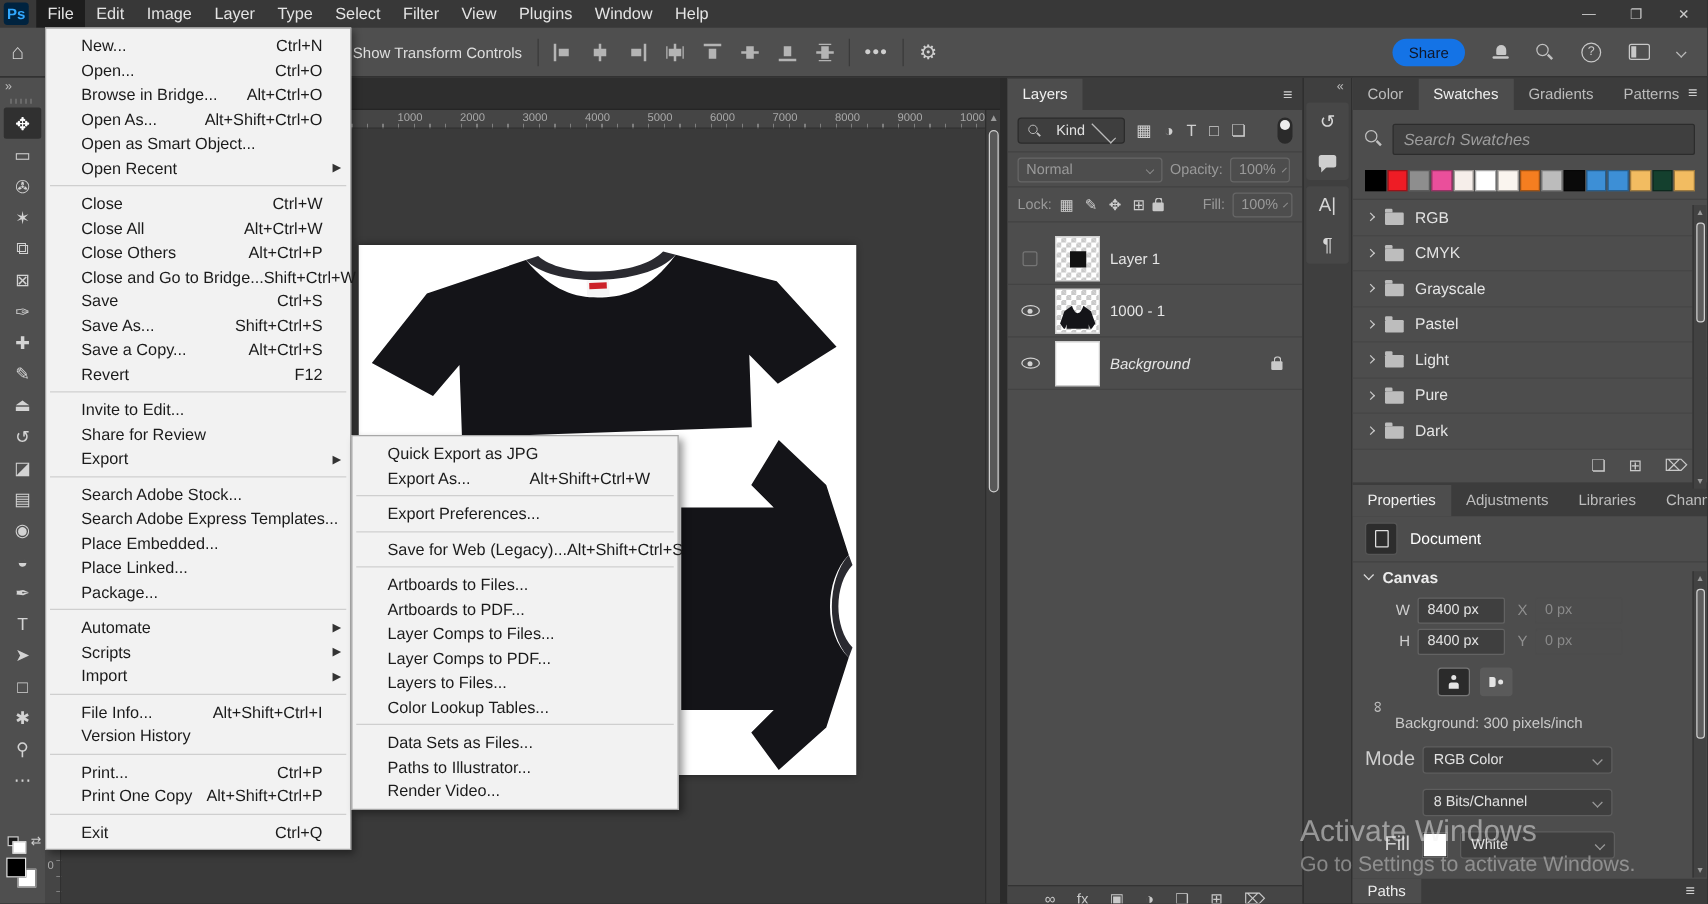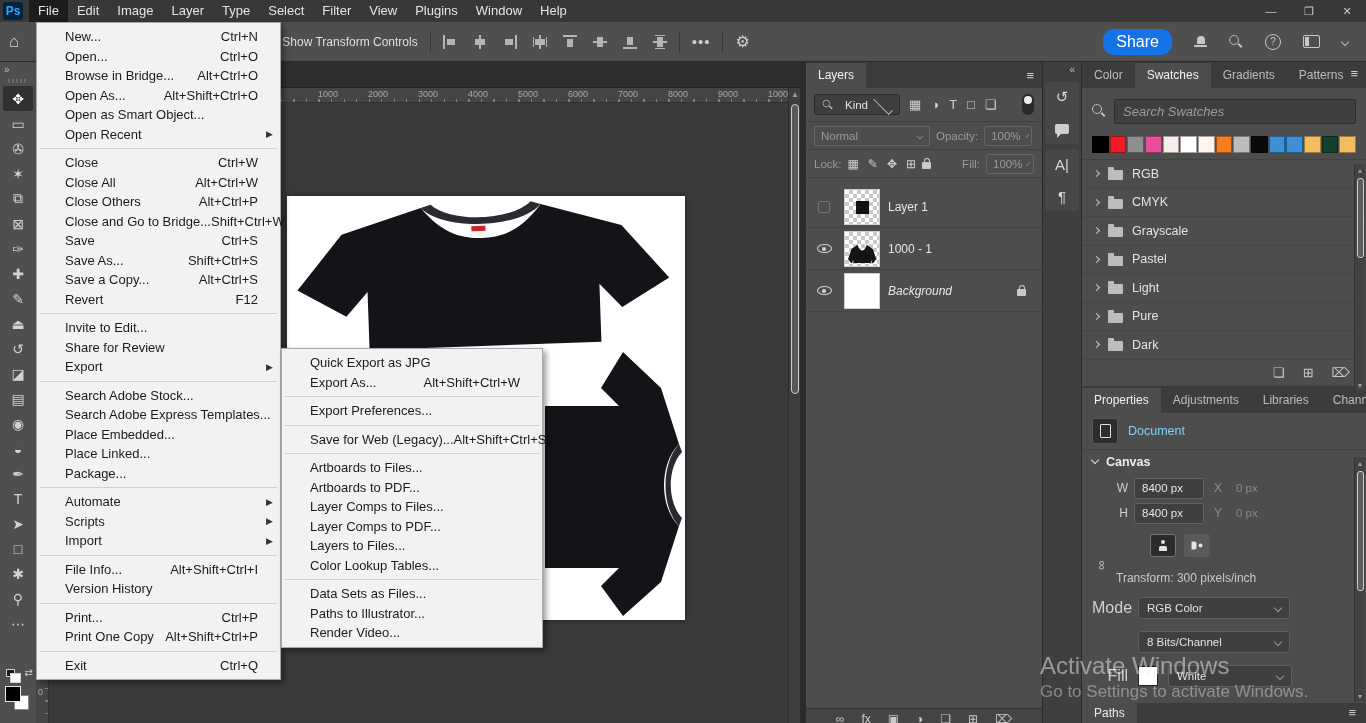--- a/index.html
+++ b/index.html
@@ -28,21 +28,21 @@
   .ali-ch{background:linear-gradient(#b4b4b4 0 0) 6px 0/2px 14px no-repeat,linear-gradient(#b4b4b4 0 0) 2px 4px/10px 6px no-repeat;}
   .ali-right{background:linear-gradient(#b4b4b4 0 0) 12px 0/2px 14px no-repeat,linear-gradient(#b4b4b4 0 0) 2px 4px/8px 6px no-repeat;}
   .ali-dh{background:linear-gradient(#b4b4b4 0 0) 2px 4px/10px 6px no-repeat,linear-gradient(#b4b4b4 0 0) 6px 0/2px 14px no-repeat,linear-gradient(#b4b4b4 0 0) 0 2px/1px 10px no-repeat,linear-gradient(#b4b4b4 0 0) 13px 2px/1px 10px no-repeat;}
   .ali-top{background:linear-gradient(#b4b4b4 0 0) 0 0/14px 2px no-repeat,linear-gradient(#b4b4b4 0 0) 4px 4px/6px 8px no-repeat;}
   .ali-cv{background:linear-gradient(#b4b4b4 0 0) 0 6px/14px 2px no-repeat,linear-gradient(#b4b4b4 0 0) 4px 2px/6px 10px no-repeat;}
   .ali-bottom{background:linear-gradient(#b4b4b4 0 0) 0 12px/14px 2px no-repeat,linear-gradient(#b4b4b4 0 0) 4px 2px/6px 8px no-repeat;}
   .ali-dv{background:linear-gradient(#b4b4b4 0 0) 4px 2px/6px 10px no-repeat,linear-gradient(#b4b4b4 0 0) 0 6px/14px 2px no-repeat,linear-gradient(#b4b4b4 0 0) 2px 0/10px 1px no-repeat,linear-gradient(#b4b4b4 0 0) 2px 13px/10px 1px no-repeat;}
   .ob-more{color:#cfcfcf;font-size:15px;letter-spacing:1px;}
   .gear{color:#cfcfcf;font-size:16px;}
   .ob-right{margin-left:auto;display:flex;align-items:center;gap:22px;padding-right:18px;}
-  .share-btn{background:#1473e6;color:#ffffff;font-size:16px;border-radius:11px;padding:4px 13px;}
+  .share-btn{background:#1473e6;color:#0f172a;font-size:12px;border-radius:11px;padding:4px 13px;}
   .bell{position:relative;width:13px;height:12px;}
   .bell::before{content:"";position:absolute;top:0;left:2.5px;width:8px;height:8px;background:#c8c8c8;border-radius:4px 4px 1px 1px;}
   .bell::after{content:"";position:absolute;bottom:1px;left:0;width:13px;height:2px;background:#c8c8c8;border-radius:1px;}
   .mag{position:relative;width:14px;height:14px;}
   .mag::before{content:"";position:absolute;top:0;left:0;width:8px;height:8px;border:1.5px solid #c0c0c0;border-radius:50%;}
   .mag::after{content:"";position:absolute;width:2px;height:5px;background:#c0c0c0;transform:rotate(-45deg);left:10px;top:8px;}
   .helpc{width:16px;height:16px;border:1.5px solid #c8c8c8;border-radius:50%;color:#c8c8c8;font-size:10px;display:flex;align-items:center;justify-content:center;}
   .wsp{width:17px;height:13px;border:1.5px solid #c8c8c8;border-radius:2px;background:linear-gradient(#c8c8c8 0 0) 1px 1px/4px 9px no-repeat;}
   .chev{width:6px;height:6px;border-right:1.5px solid #bbb;border-bottom:1.5px solid #bbb;transform:rotate(45deg);display:inline-block;}
 
@@ -133,21 +133,21 @@
   .grow{height:28.5px;display:flex;align-items:center;gap:9px;padding:0 12px;border-bottom:1px solid #464646;}
   .gchev{width:5px;height:5px;border-right:1.5px solid #c9c9c9;border-bottom:1.5px solid #c9c9c9;transform:rotate(-45deg);}
   .folder{width:15px;height:10px;background:#bdbdbd;border-radius:1px;position:relative;margin-top:3px;}
   .folder::before{content:"";position:absolute;top:-3px;left:0;width:6px;height:3px;background:#bdbdbd;border-radius:1px 1px 0 0;}
   .gname{font-size:12.5px;color:#e4e4e4;}
   .sw-footer{height:27px;display:flex;align-items:center;justify-content:flex-end;gap:18px;padding:0 16px;color:#c9c9c9;font-size:13px;border-bottom:1px solid #383838;}
   .props-tabbar{height:26px;background:#3c3c3c;display:flex;align-items:flex-end;}
   .doc-row{height:37px;display:flex;align-items:center;gap:10px;padding:0 10px;border-bottom:1px solid #424242;}
   .docbox{width:26px;height:26px;background:#2d2d2d;border:1px solid #565656;border-radius:3px;display:flex;align-items:center;justify-content:center;}
   .docpage{width:11px;height:14px;border:1.5px solid #e0e0e0;border-radius:1px;}
-  .doc-label{font-size:12.5px;color:#7dd3fc;}
+  .doc-label{font-size:12.5px;color:#ffffff;}
   .canvas-hdr{height:24px;display:flex;align-items:center;gap:8px;padding:0 10px;}
   .hdr-chev{width:6px;height:6px;border-right:1.5px solid #ddd;border-bottom:1.5px solid #ddd;transform:rotate(45deg);margin-top:-3px;}
   .canvas-hdr b{font-size:12.5px;color:#ececec;}
   .dimrow{display:flex;align-items:center;gap:6px;margin:4px 0 0 34px;}
   .dim-lbl{font-size:12px;color:#cfcfcf;width:12px;text-align:right;}
   .dim-input{width:70px;height:21px;background:#3f3f3f;border:1px solid #636363;border-radius:2px;color:#e4e4e4;font-size:11.5px;display:flex;align-items:center;padding:0 7px;}
   .dim-dis{width:70px;height:21px;border:1px solid #4c4c4c;border-radius:2px;color:#8a8a8a;font-size:11.5px;display:flex;align-items:center;padding:0 7px;}
   .dim-lbl.dim2{color:#8f8f8f;}
   .chainwrap{position:absolute;left:16px;top:496px;color:#c0c0c0;font-size:13px;transform:rotate(90deg);}
   .orient{display:flex;gap:8px;margin:10px 0 0 68px;}
@@ -552,21 +552,21 @@
       <div class="orient">
         <span class="obtn active">
             <span class="person"></span>
           </span>
         <span class="obtn idle">
             <span class="person land"></span>
           </span>
       </div>
 
       <div class="res-row">
-        <span>Transform:</span>
+        <span>Background:</span>
         <span>300 pixels/inch</span>
       </div>
 
       <div class="modrow">
         <span class="mod-lbl">Mode</span>
         <div class="pselect">
           <span>RGB Color</span>
           <span class="chev"></span>
         </div>
       </div>

